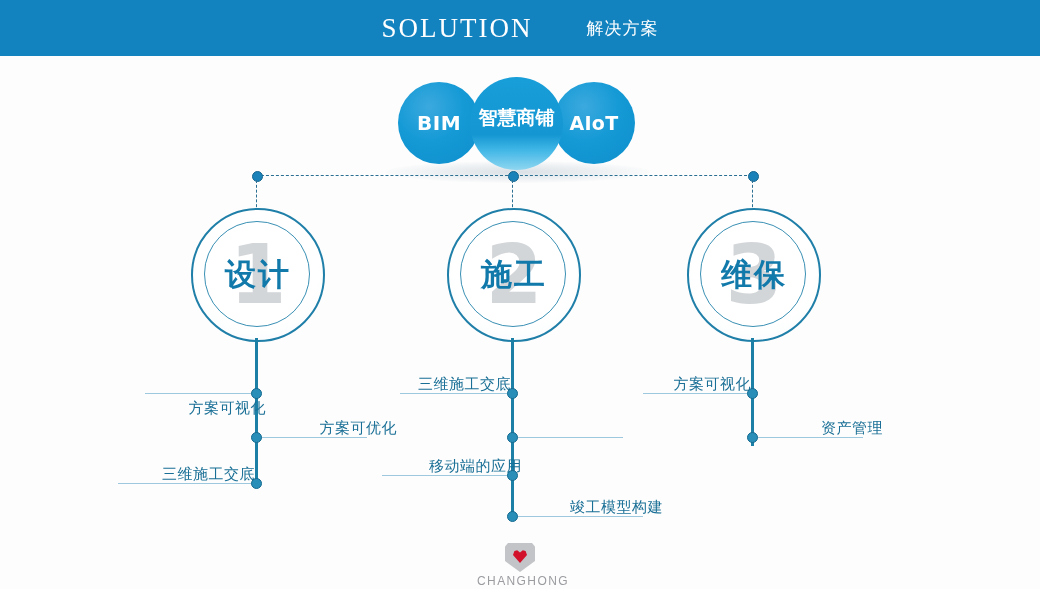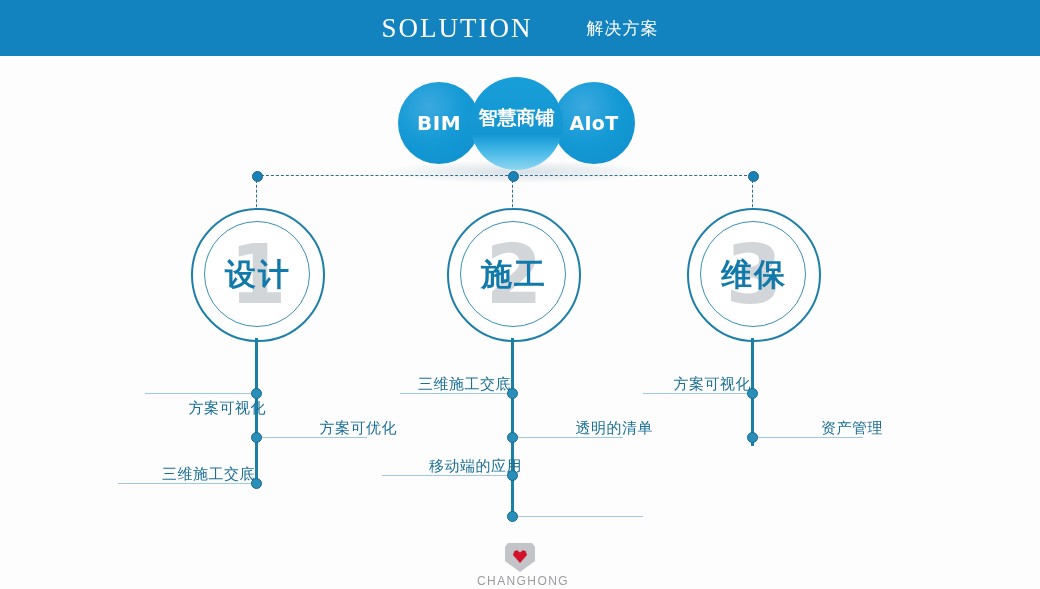--- a/index.html
+++ b/index.html
@@ -313,28 +313,28 @@
   <div class="branch-node" style="left:251px; top:478px;"></div>
   <div class="branch-line" style="left:118px; top:483px; width:137px;"></div>
   <div class="branch-text left-side" style="left:115px; top:465px; width:140px;">三维施工交底</div>
 
   <div class="branch-node" style="left:507px; top:388px;"></div>
   <div class="branch-line" style="left:400px; top:393px; width:111px;"></div>
   <div class="branch-text left-side" style="left:391px; top:375px; width:120px;">三维施工交底</div>
 
   <div class="branch-node" style="left:507px; top:432px;"></div>
   <div class="branch-line" style="left:513px; top:437px; width:110px;"></div>
-  <div class="branch-text right-side" style="left:523px; top:419px; width:130px;">透明的清单</div>
 
   <div class="branch-node" style="left:507px; top:470px;"></div>
   <div class="branch-line" style="left:382px; top:475px; width:129px;"></div>
   <div class="branch-text left-side" style="left:392px; top:457px; width:130px;">移动端的应用</div>
 
   <div class="branch-node" style="left:507px; top:511px;"></div>
   <div class="branch-line" style="left:513px; top:516px; width:130px;"></div>
+  <div class="branch-text right-side" style="left:523px; top:498px; width:140px;">竣工模型构建</div>
 
   <div class="branch-node" style="left:747px; top:388px;"></div>
   <div class="branch-line" style="left:643px; top:393px; width:108px;"></div>
   <div class="branch-text left-side" style="left:641px; top:375px; width:110px;">方案可视化</div>
 
   <div class="branch-node" style="left:747px; top:432px;"></div>
   <div class="branch-line" style="left:753px; top:437px; width:110px;"></div>
   <div class="branch-text right-side" style="left:763px; top:419px; width:120px;">资产管理</div>
 
   <div id="footer-logo">

